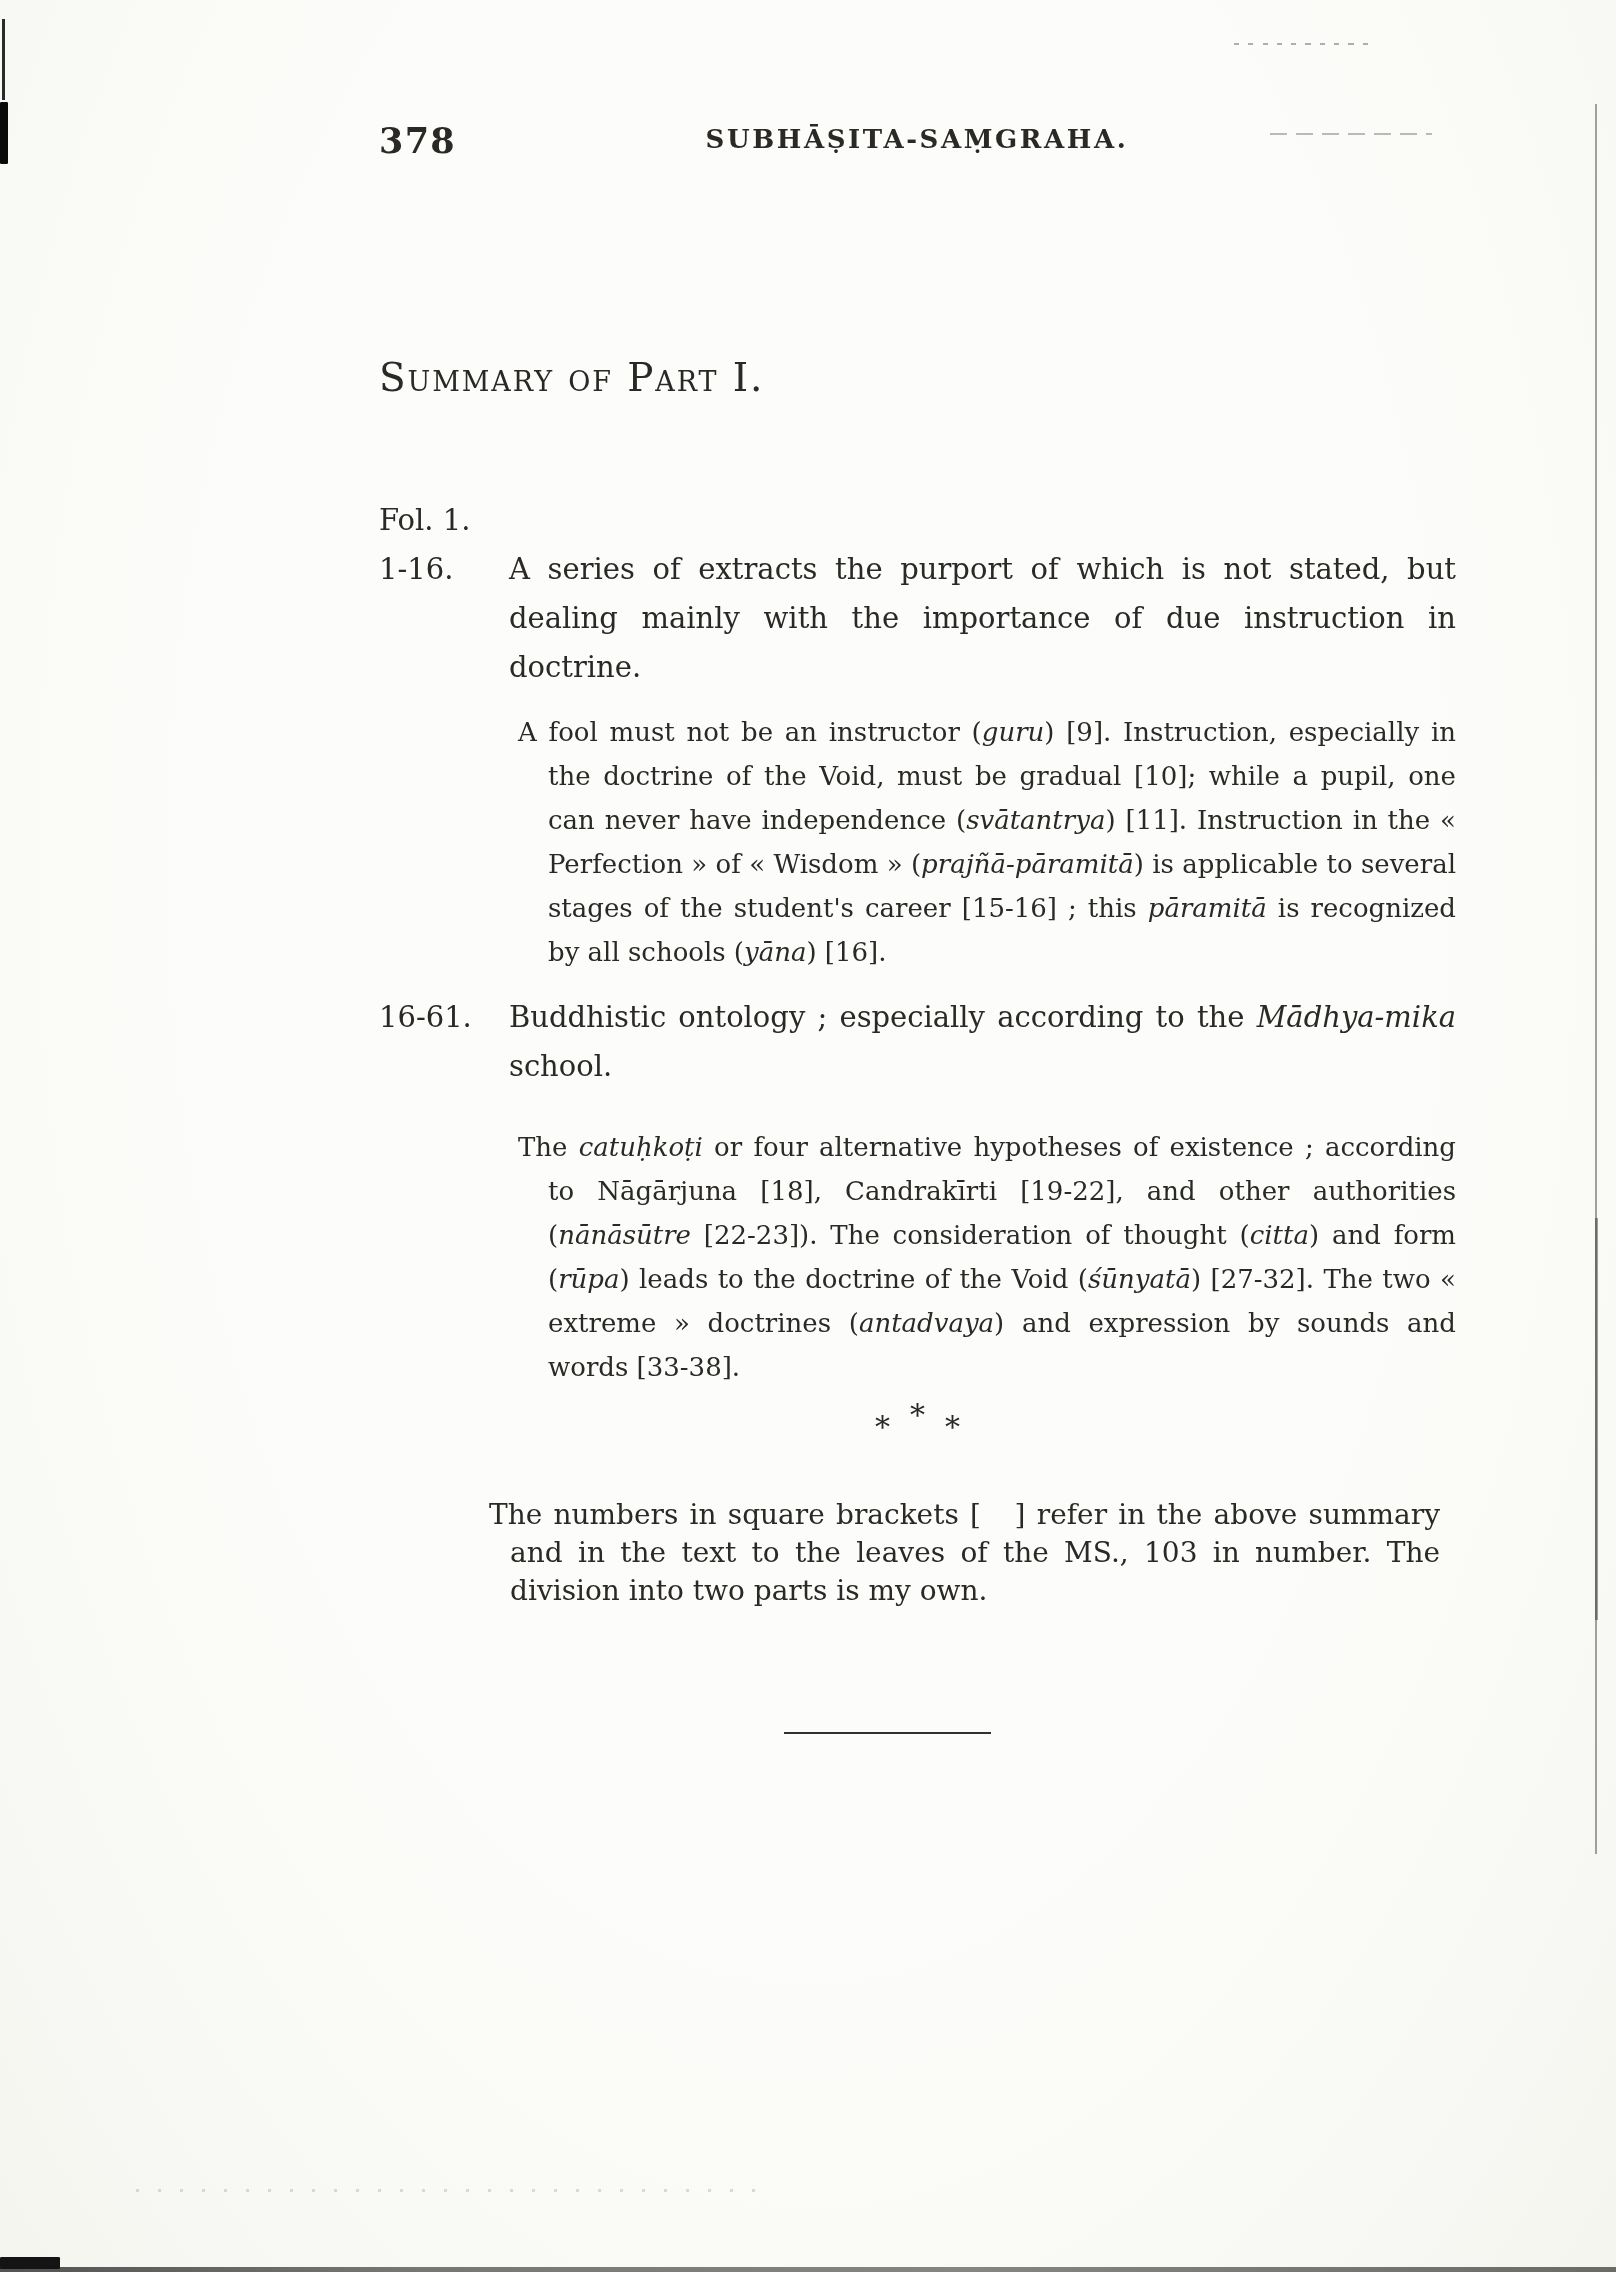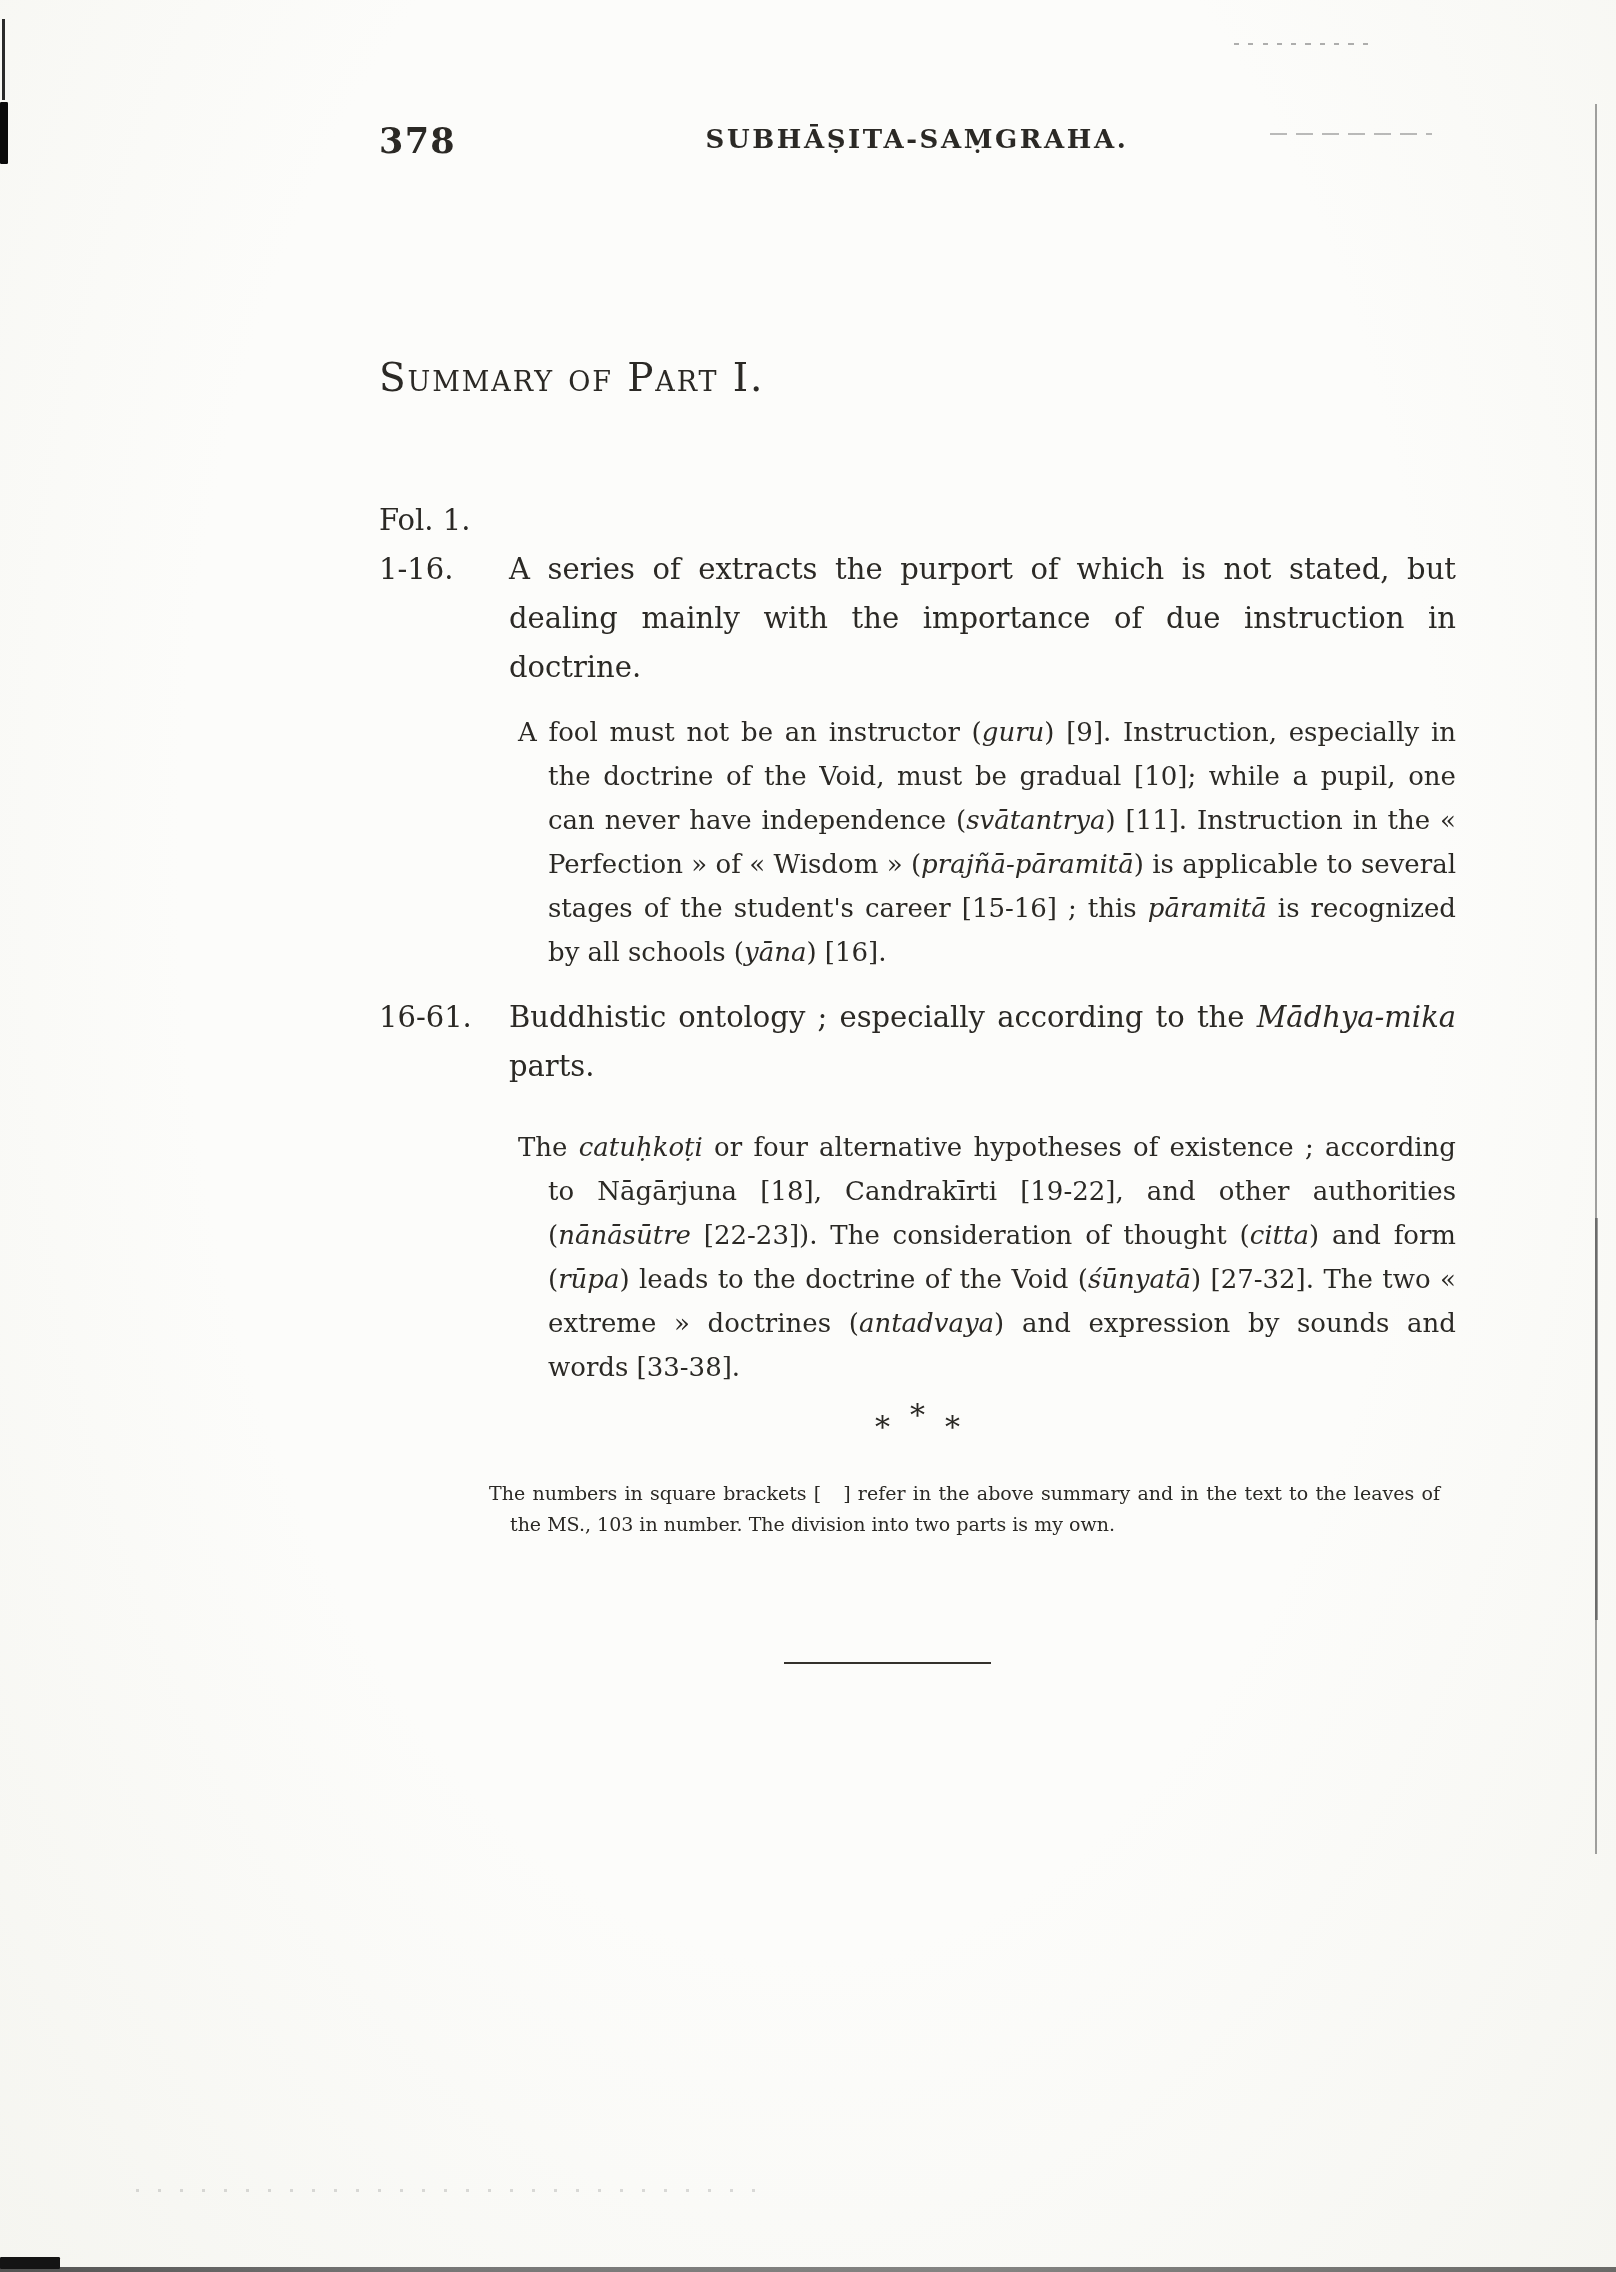--- a/index.html
+++ b/index.html
@@ -36,23 +36,23 @@
     margin-left:139px; padding-left:30px; text-indent:-30px;
   }
   .note-1 { margin-top:18px; }
   .note-2 { margin-top:34px; }
 
   .asterism { margin-top:19.4px; height:41px; text-align:center; font-size:30px; }
   .ast { display:inline-block; }
   .ast-top { position:relative; top:-11.7px; margin:0 10.4px; }
 
   .closing {
-    margin-top:28px; margin-left:110px; width:951px;
+    margin-top:46px; margin-left:110px; width:951px;
     padding-left:21px; text-indent:-21px;
-    font-size:19px; line-height:31px; text-align:justify;
+    font-size:28px; line-height:38px; text-align:justify;
   }
 
   .end-rule { width:207px; height:2.6px; background:#34312c; margin:122px 0 0 405px; }
 
   
   .art { position:absolute; }
   .edge-left-thin   { left:1.9px;  top:19.4px;  width:3.2px;  height:81px; background:#2a2a2a; }
   .edge-left-blob   { left:0;    top:102px; width:7.8px; height:62px;  background:#0a0a0a; border-radius:1.3px; }
   .edge-right-line  { left:1595px; top:104px; width:1.9px; height:1750px; background:rgba(70,70,70,.5); }
   .edge-right-dark  { left:1595px; top:1218px; width:3.2px; height:402px; background:rgba(45,45,45,.45); }
@@ -94,21 +94,21 @@
 
     <div class="entry">
       <span class="entry-label">1-16.</span>
       <span class="entry-body"><span>A series of extracts the purport of which is not stated, but dealing mainly with the importance of due instruction in doctrine.</span></span>
     </div>
 
     <div class="note note-1"><span>A fool must not be an instructor (</span><span class="it">guru</span><span>) [9]. Instruction, especially in the doctrine of the Void, must be gradual [10]; while a pupil, one can never have independence (</span><span class="it">svātantrya</span><span>) [11]. Instruction in the « Perfection » of « Wisdom » (</span><span class="it">prajñā-pāramitā</span><span>) is applicable to several stages of the student's career [15-16]&nbsp;; this </span><span class="it">pāramitā</span><span> is recognized by all schools (</span><span class="it">yāna</span><span>) [16].</span></div>
 
     <div class="entry entry-16-38">
       <span class="entry-label">16-61.</span>
-      <span class="entry-body"><span>Buddhistic ontology&nbsp;; especially according to the </span><span class="it">Mādhya-mika</span><span> parts.</span></span>
+      <span class="entry-body"><span>Buddhistic ontology&nbsp;; especially according to the </span><span class="it">Mādhya-mika</span><span> school.</span></span>
     </div>
 
     <div class="note note-2"><span>The </span><span class="it">catuḥkoṭi</span><span> or four alternative hypotheses of existence&nbsp;; according to Nāgārjuna [18], Candrakīrti [19-22], and other authorities (</span><span class="it">nānāsūtre</span><span> [22-23]). The consideration of thought (</span><span class="it">citta</span><span>) and form (</span><span class="it">rūpa</span><span>) leads to the doctrine of the Void (</span><span class="it">śūnyatā</span><span>) [27-32]. The two « extreme » doctrines (</span><span class="it">antadvaya</span><span>) and expression by sounds and words [33-38].</span></div>
 
     <div class="asterism">
       <span class="ast">*</span>
       <span class="ast ast-top">*</span>
       <span class="ast">*</span>
     </div>
 

